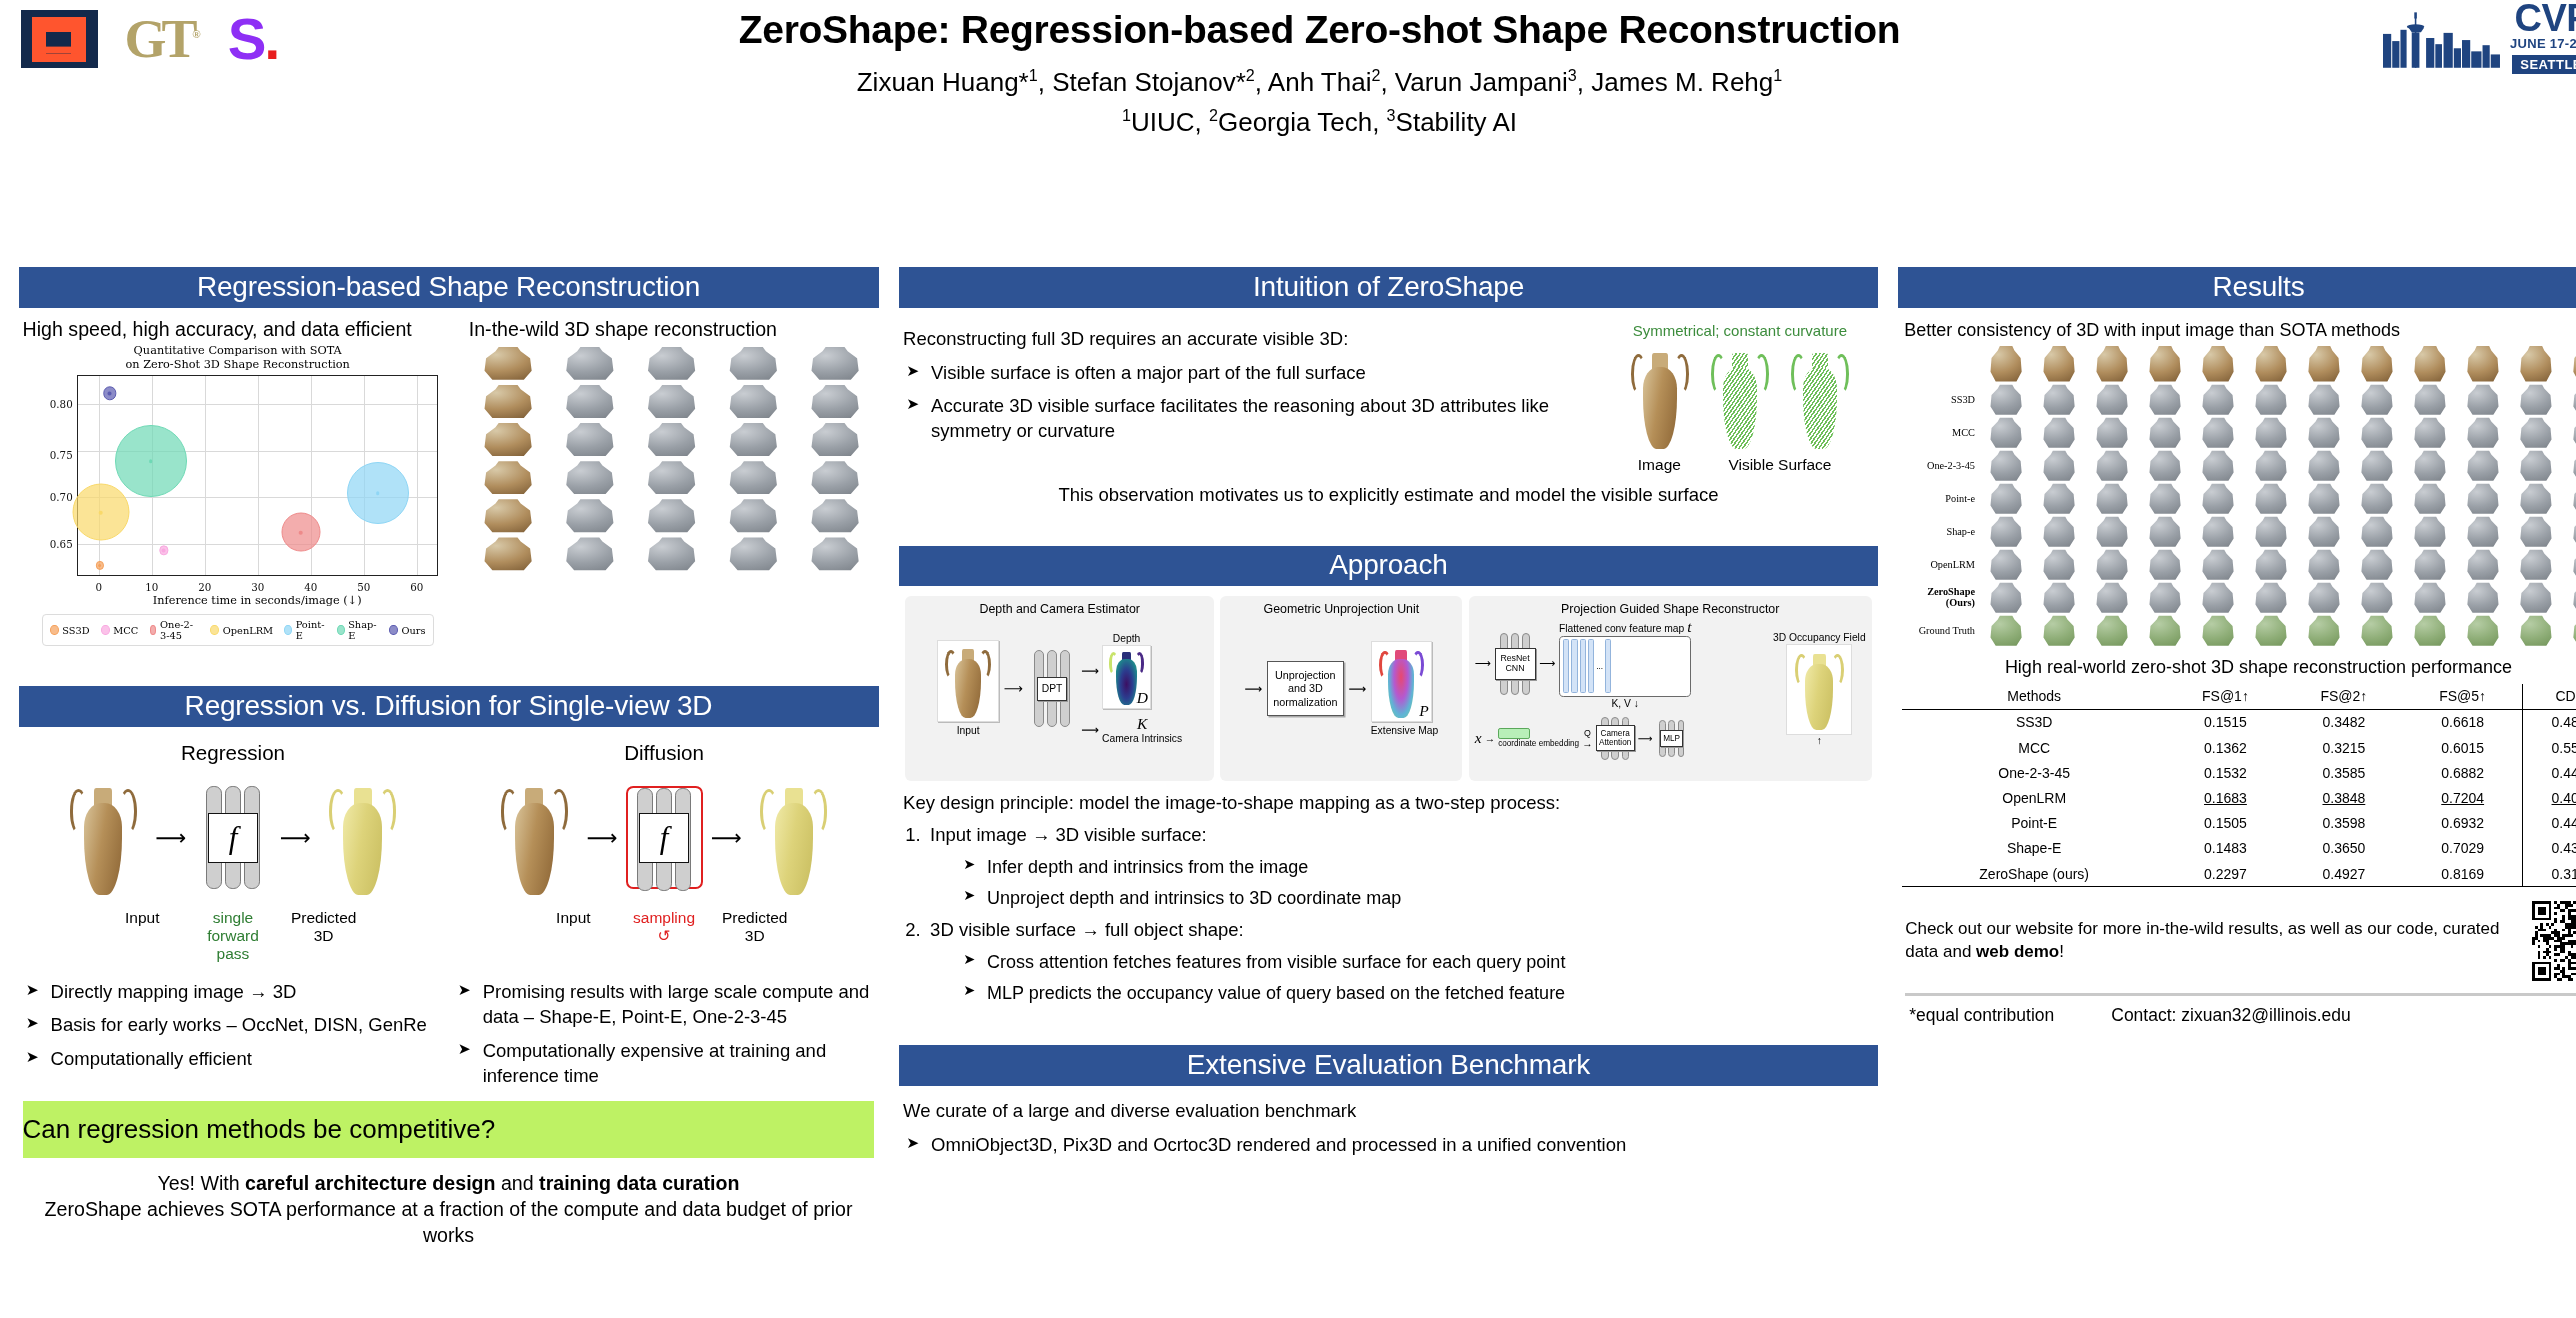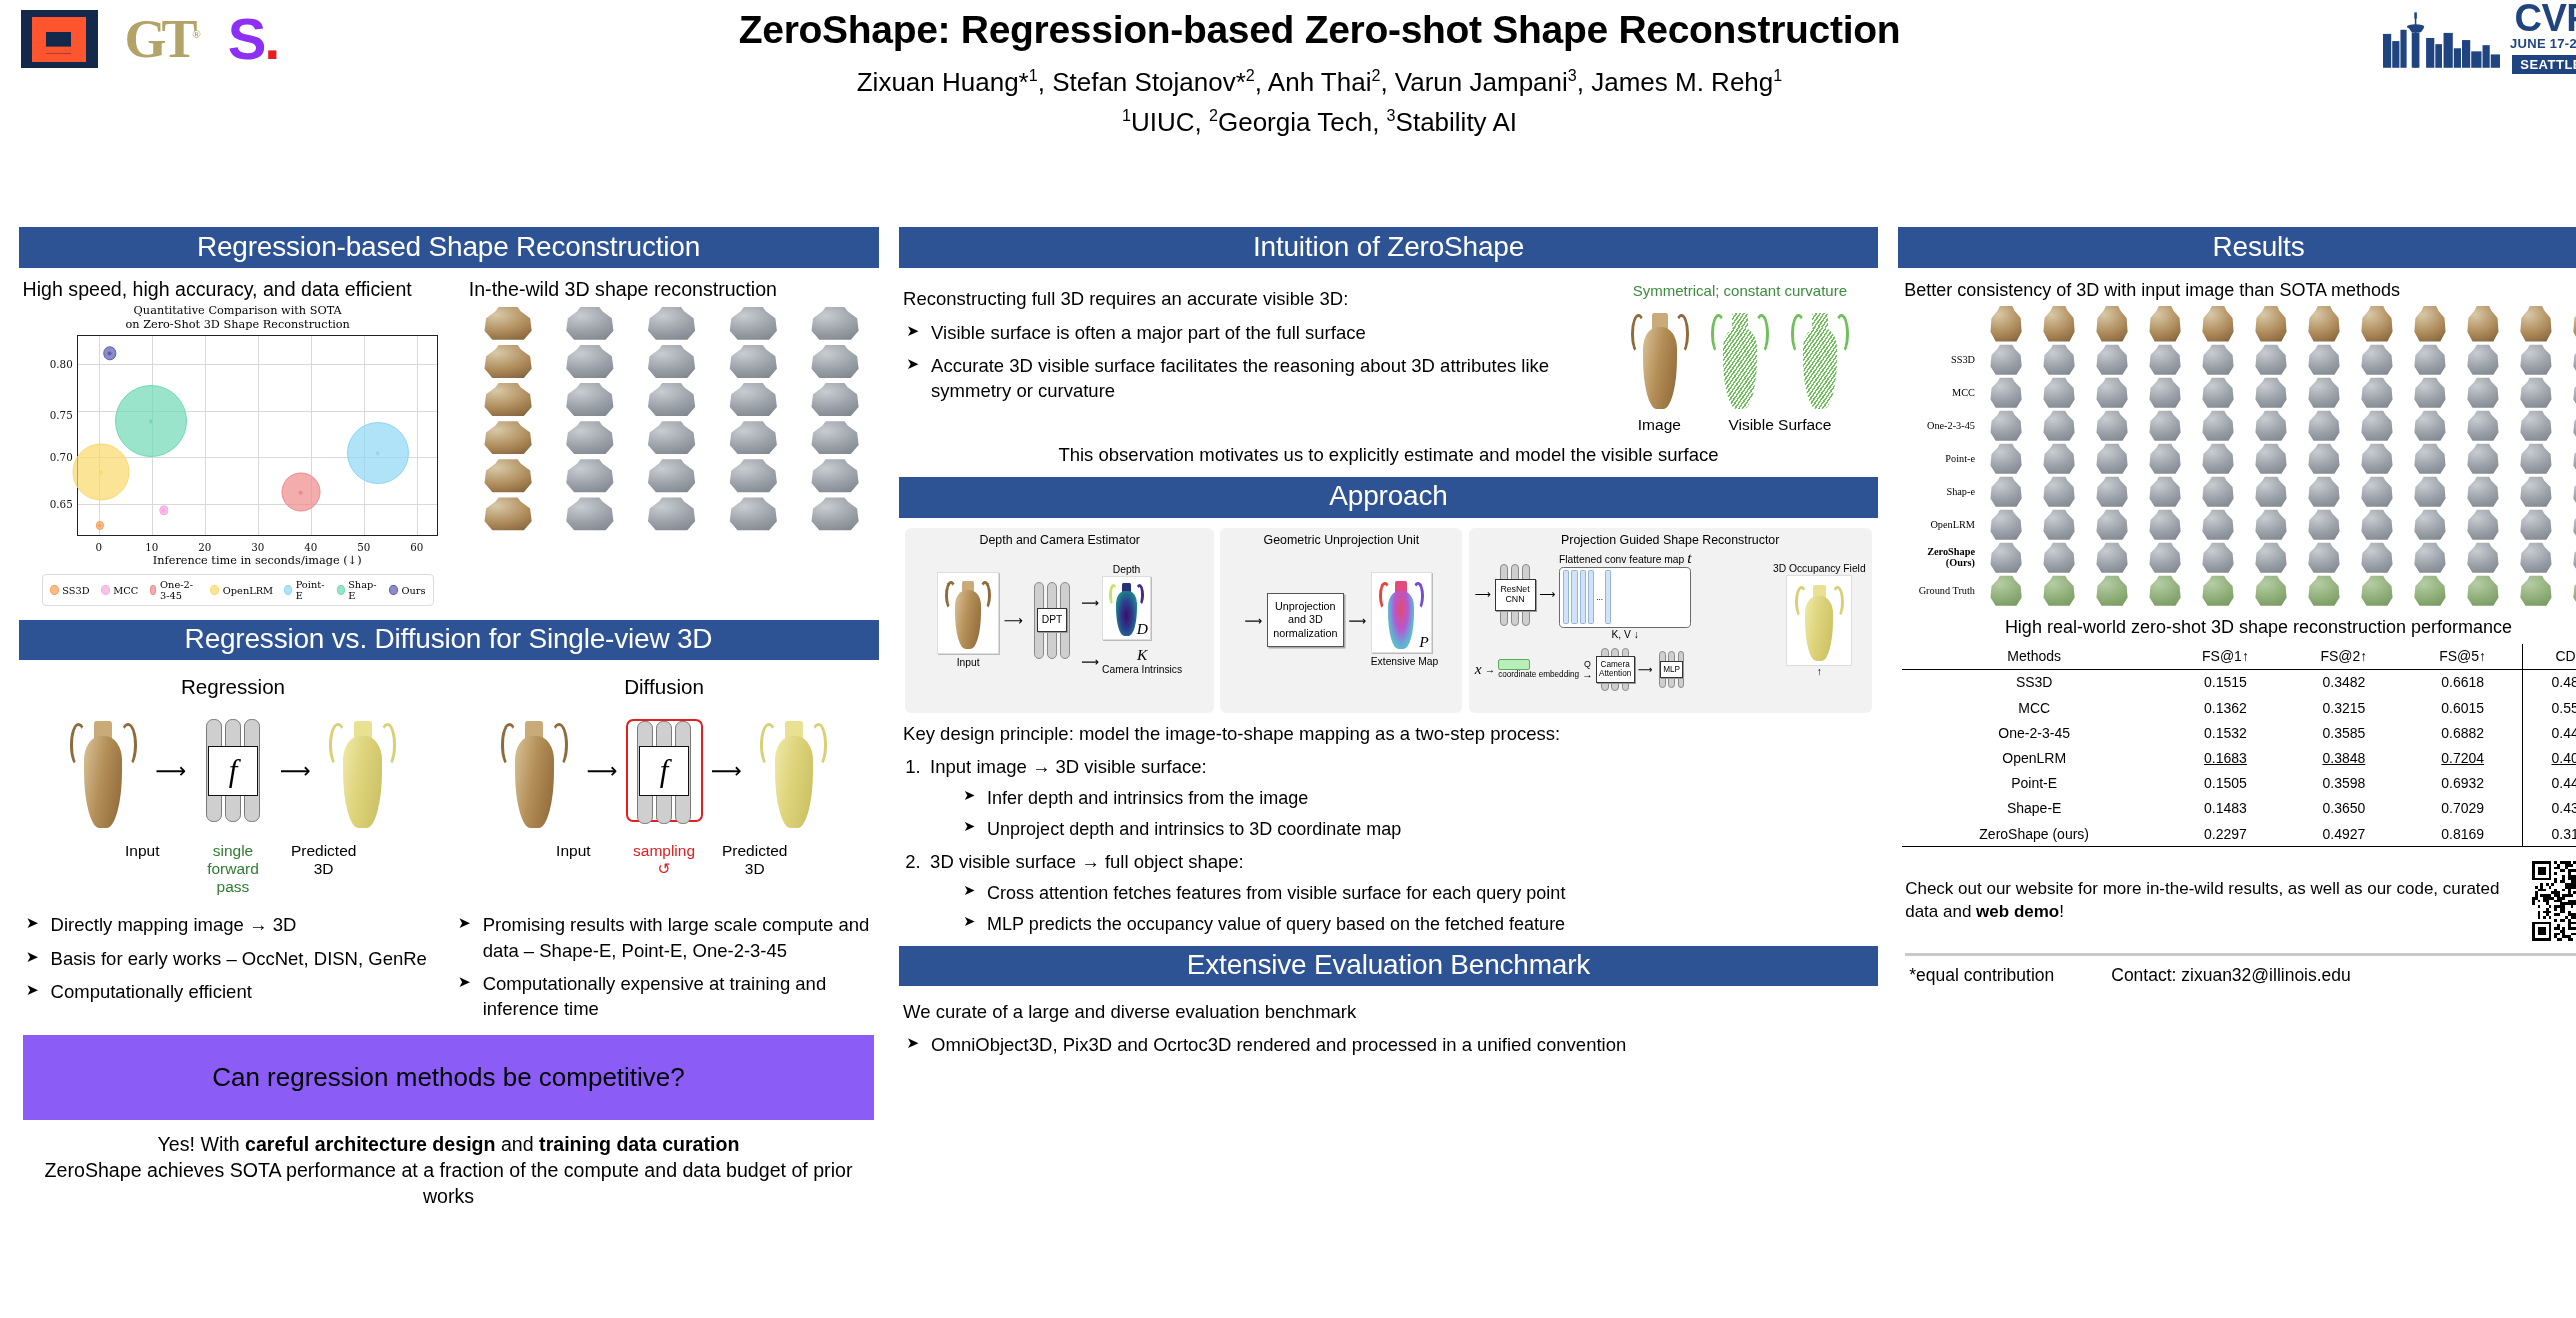--- a/index.html
+++ b/index.html
@@ -41,20 +41,21 @@
   .col { position:absolute; top:227px; }
   .col-left   { left:18.5px;   width:860px; }
   .col-mid    { left:899px; width:979px; }
   .col-right  { left=1898px; }
   .col-right  { left:1898px; width:721px; }
 
   .sec-head {
     background:#2E5394; color:#fff; text-align:center;
     font-size:28px; padding:4.6px 0 6.7px 0; line-height:1.05;
     letter-spacing:-0.2px;
+    margin-top:40px;
   }
   .sec-body { padding:8.2px 4.1px 0 4.1px; }
 
   .subhead { font-size:19.6px; margin:5.2px 0 3.1px 0; }
   .bullet-list { list-style:none; }
   .bullet-list li { font-size:18.5px; line-height:1.36; margin:8.2px 0; padding-left:28px; position:relative; }
   .bullet-list li::before { content:"\27A4"; position:absolute; left:3.1px; top:0px; font-size:15.5px; }
   .num-list { list-style:none; }
   .num-list > li { font-size:18.5px; line-height:1.36; margin:7.2px 0 4.1px 0; padding-left:27px; position:relative; }
   .num-list > li .num { position:absolute; left:2.1px; top:0; }
@@ -134,21 +135,21 @@
   .fblock .slabs { position:absolute; inset:0; display:flex; gap:3.6px; justify-content:center; }
   .fblock .slab { width:15.5px; height:103px; background:#cfcfcf; border:1px solid #7a7a7a; border-radius:7.2px; }
   .fblock .fbox { position:relative; width:50px; height:50px; background:#fff; border:1.5px solid #111; display:flex; align-items:center; justify-content:center; font-family:"Liberation Serif", serif; font-style:italic; font-size:31px; }
   .fblock.sampling { border:2.6px solid #E02020; border-radius:7.2px; padding:2.1px; }
   .pipe-labels { display:flex; justify-content:center; gap:8.2px; margin-top:4.1px; }
   .pl { width:88px; text-align:center; font-size:15.5px; }
   .pl.mid { width:77px; }
   .pl.green { color:#2E7D32; }
   .pl.red { color:#E02020; }
 
-  .banner-q { background:#8b5cf6; text-align:center; font-size:26px; padding:27px 0; margin-top:5.2px; }
+  .banner-q { background:#bef264; font-size:26px; padding:13px 0; margin-top:5.2px; }
   .closing { text-align:center; font-size:19.6px; line-height:1.34; margin-top:11.3px; }
   .closing b { font-weight:bold; }
 
   
   .intuition { display:flex; gap:12.4px; margin-top:6.2px; }
   .intu-left { flex:1; }
   .intu-right { width:268px; }
   .sym-label { text-align:center; color:#3C8C3C; font-size:15px; margin-bottom:3.1px; }
   .vs-row { display:flex; align-items:flex-end; justify-content:center; gap:3.1px; height:111px; }
   .vs-cell { width:77px; height:111px; }

